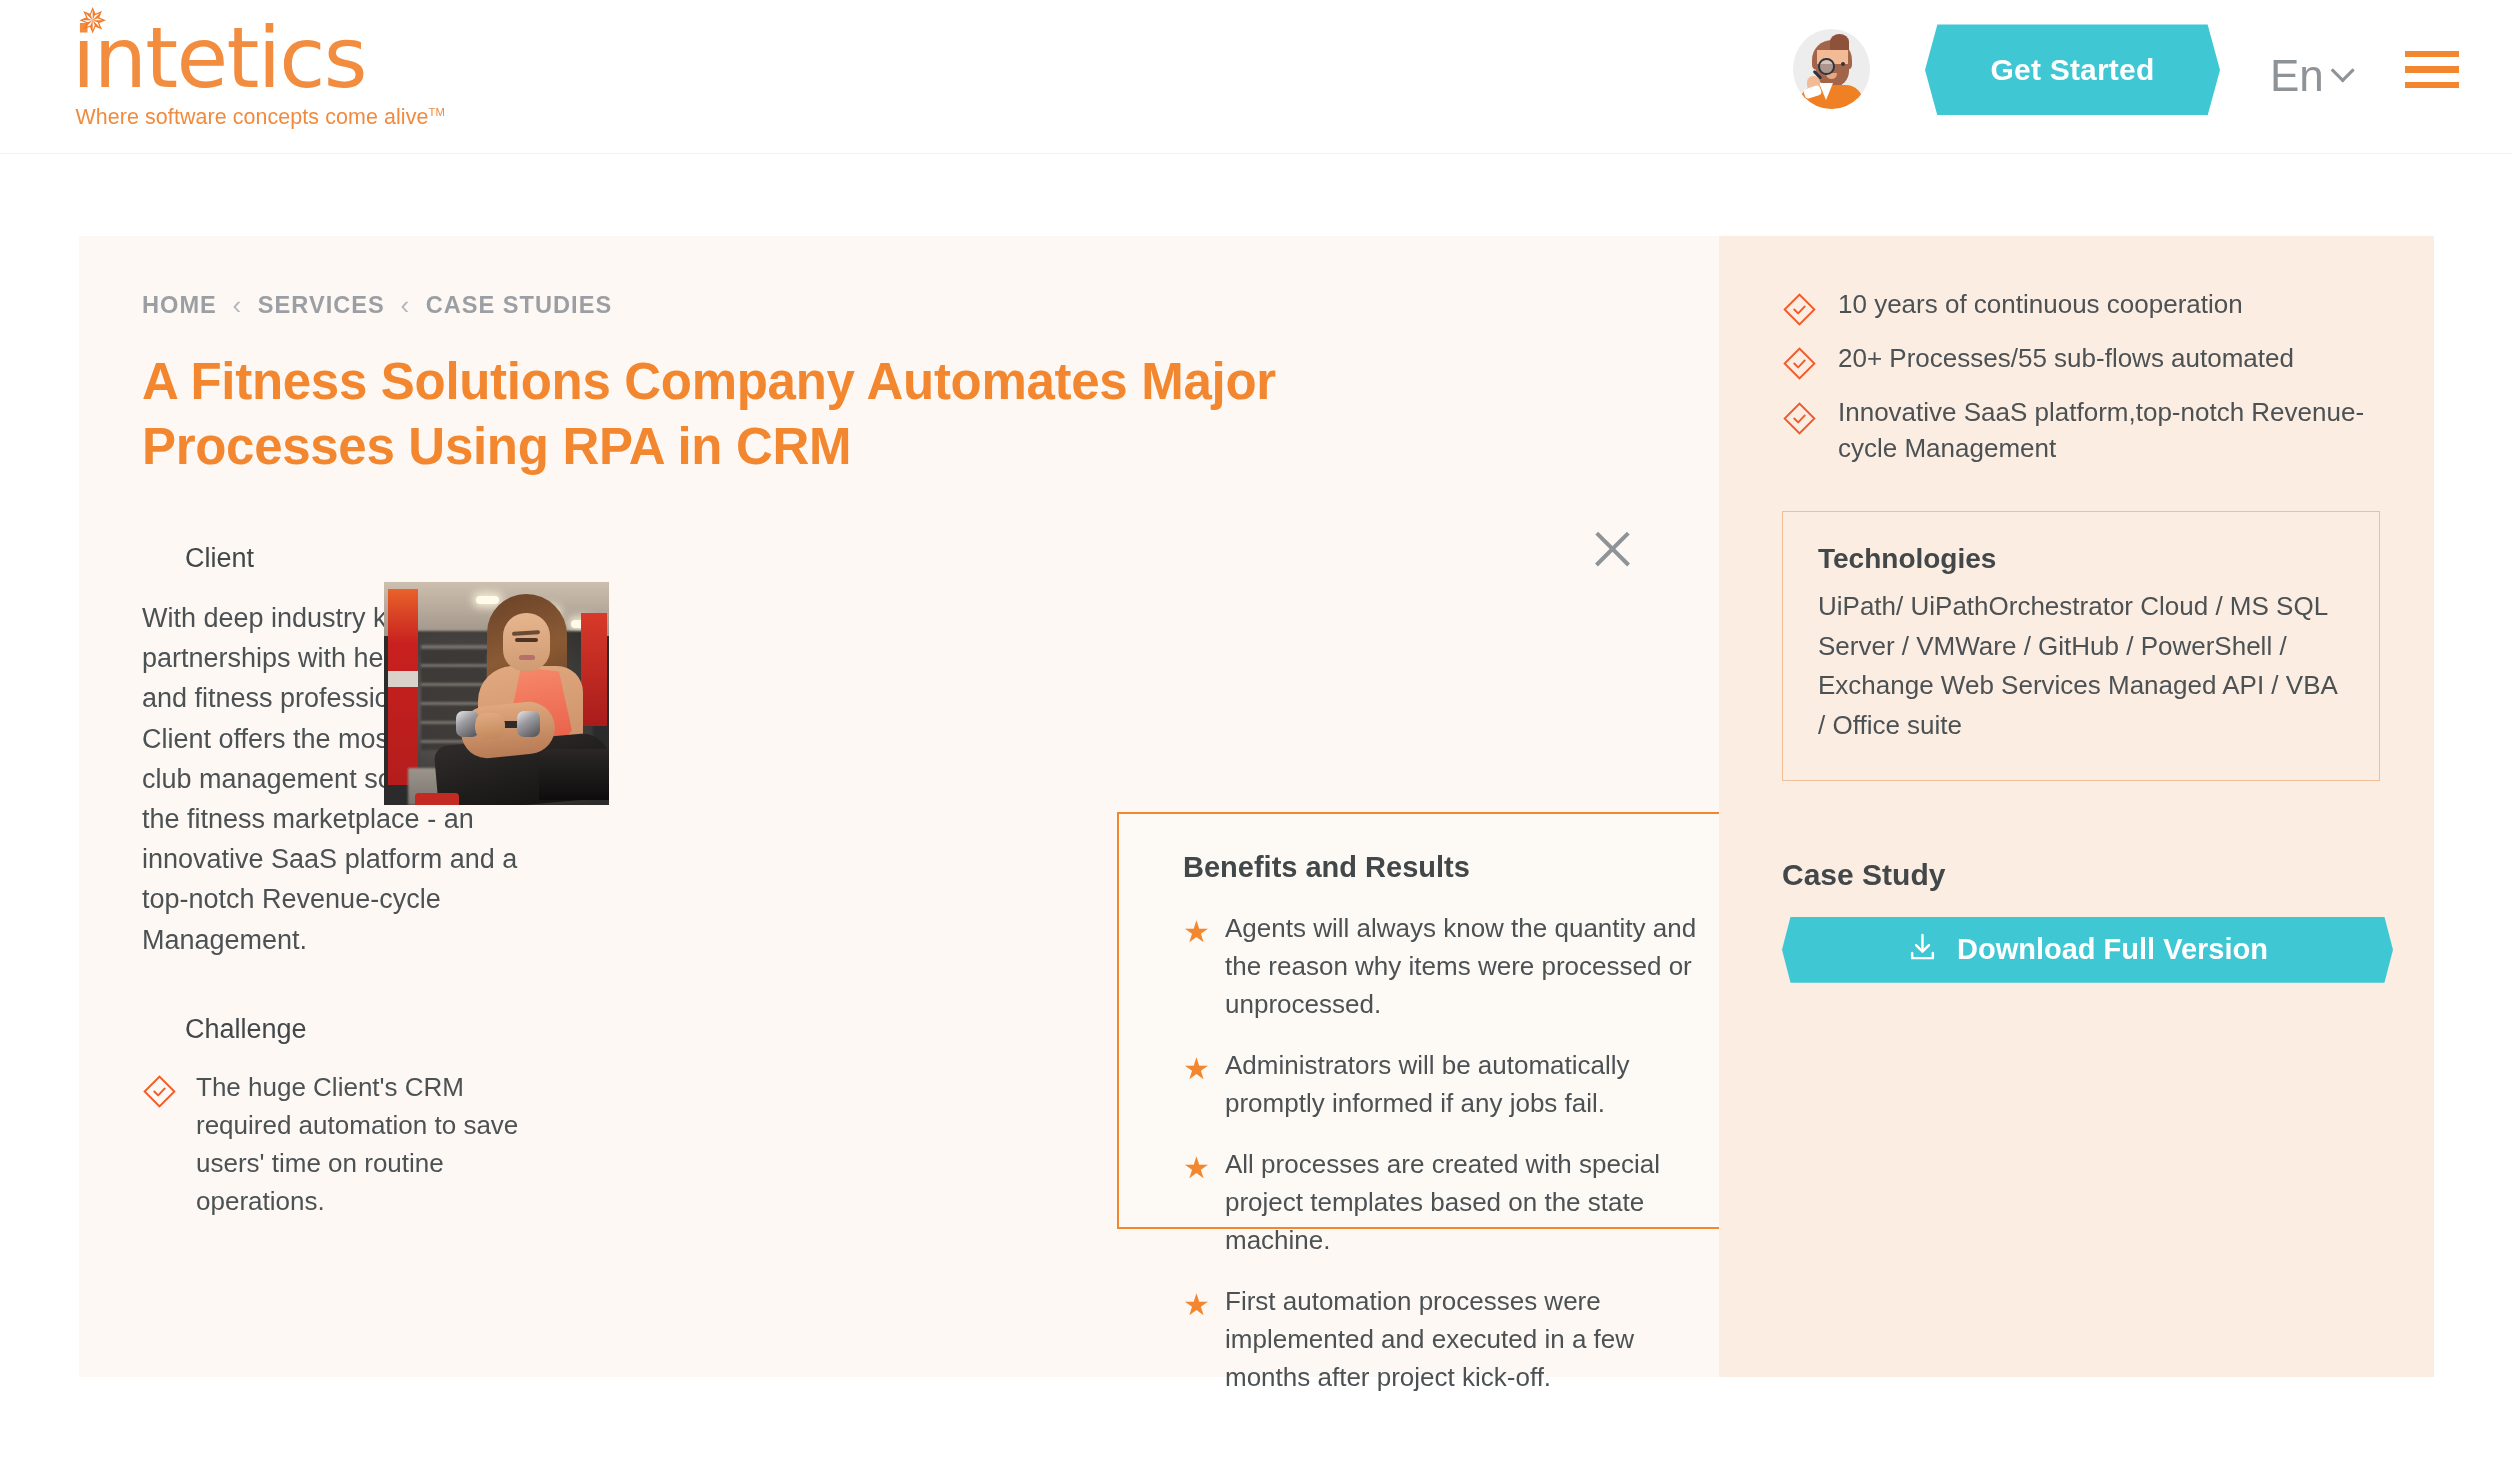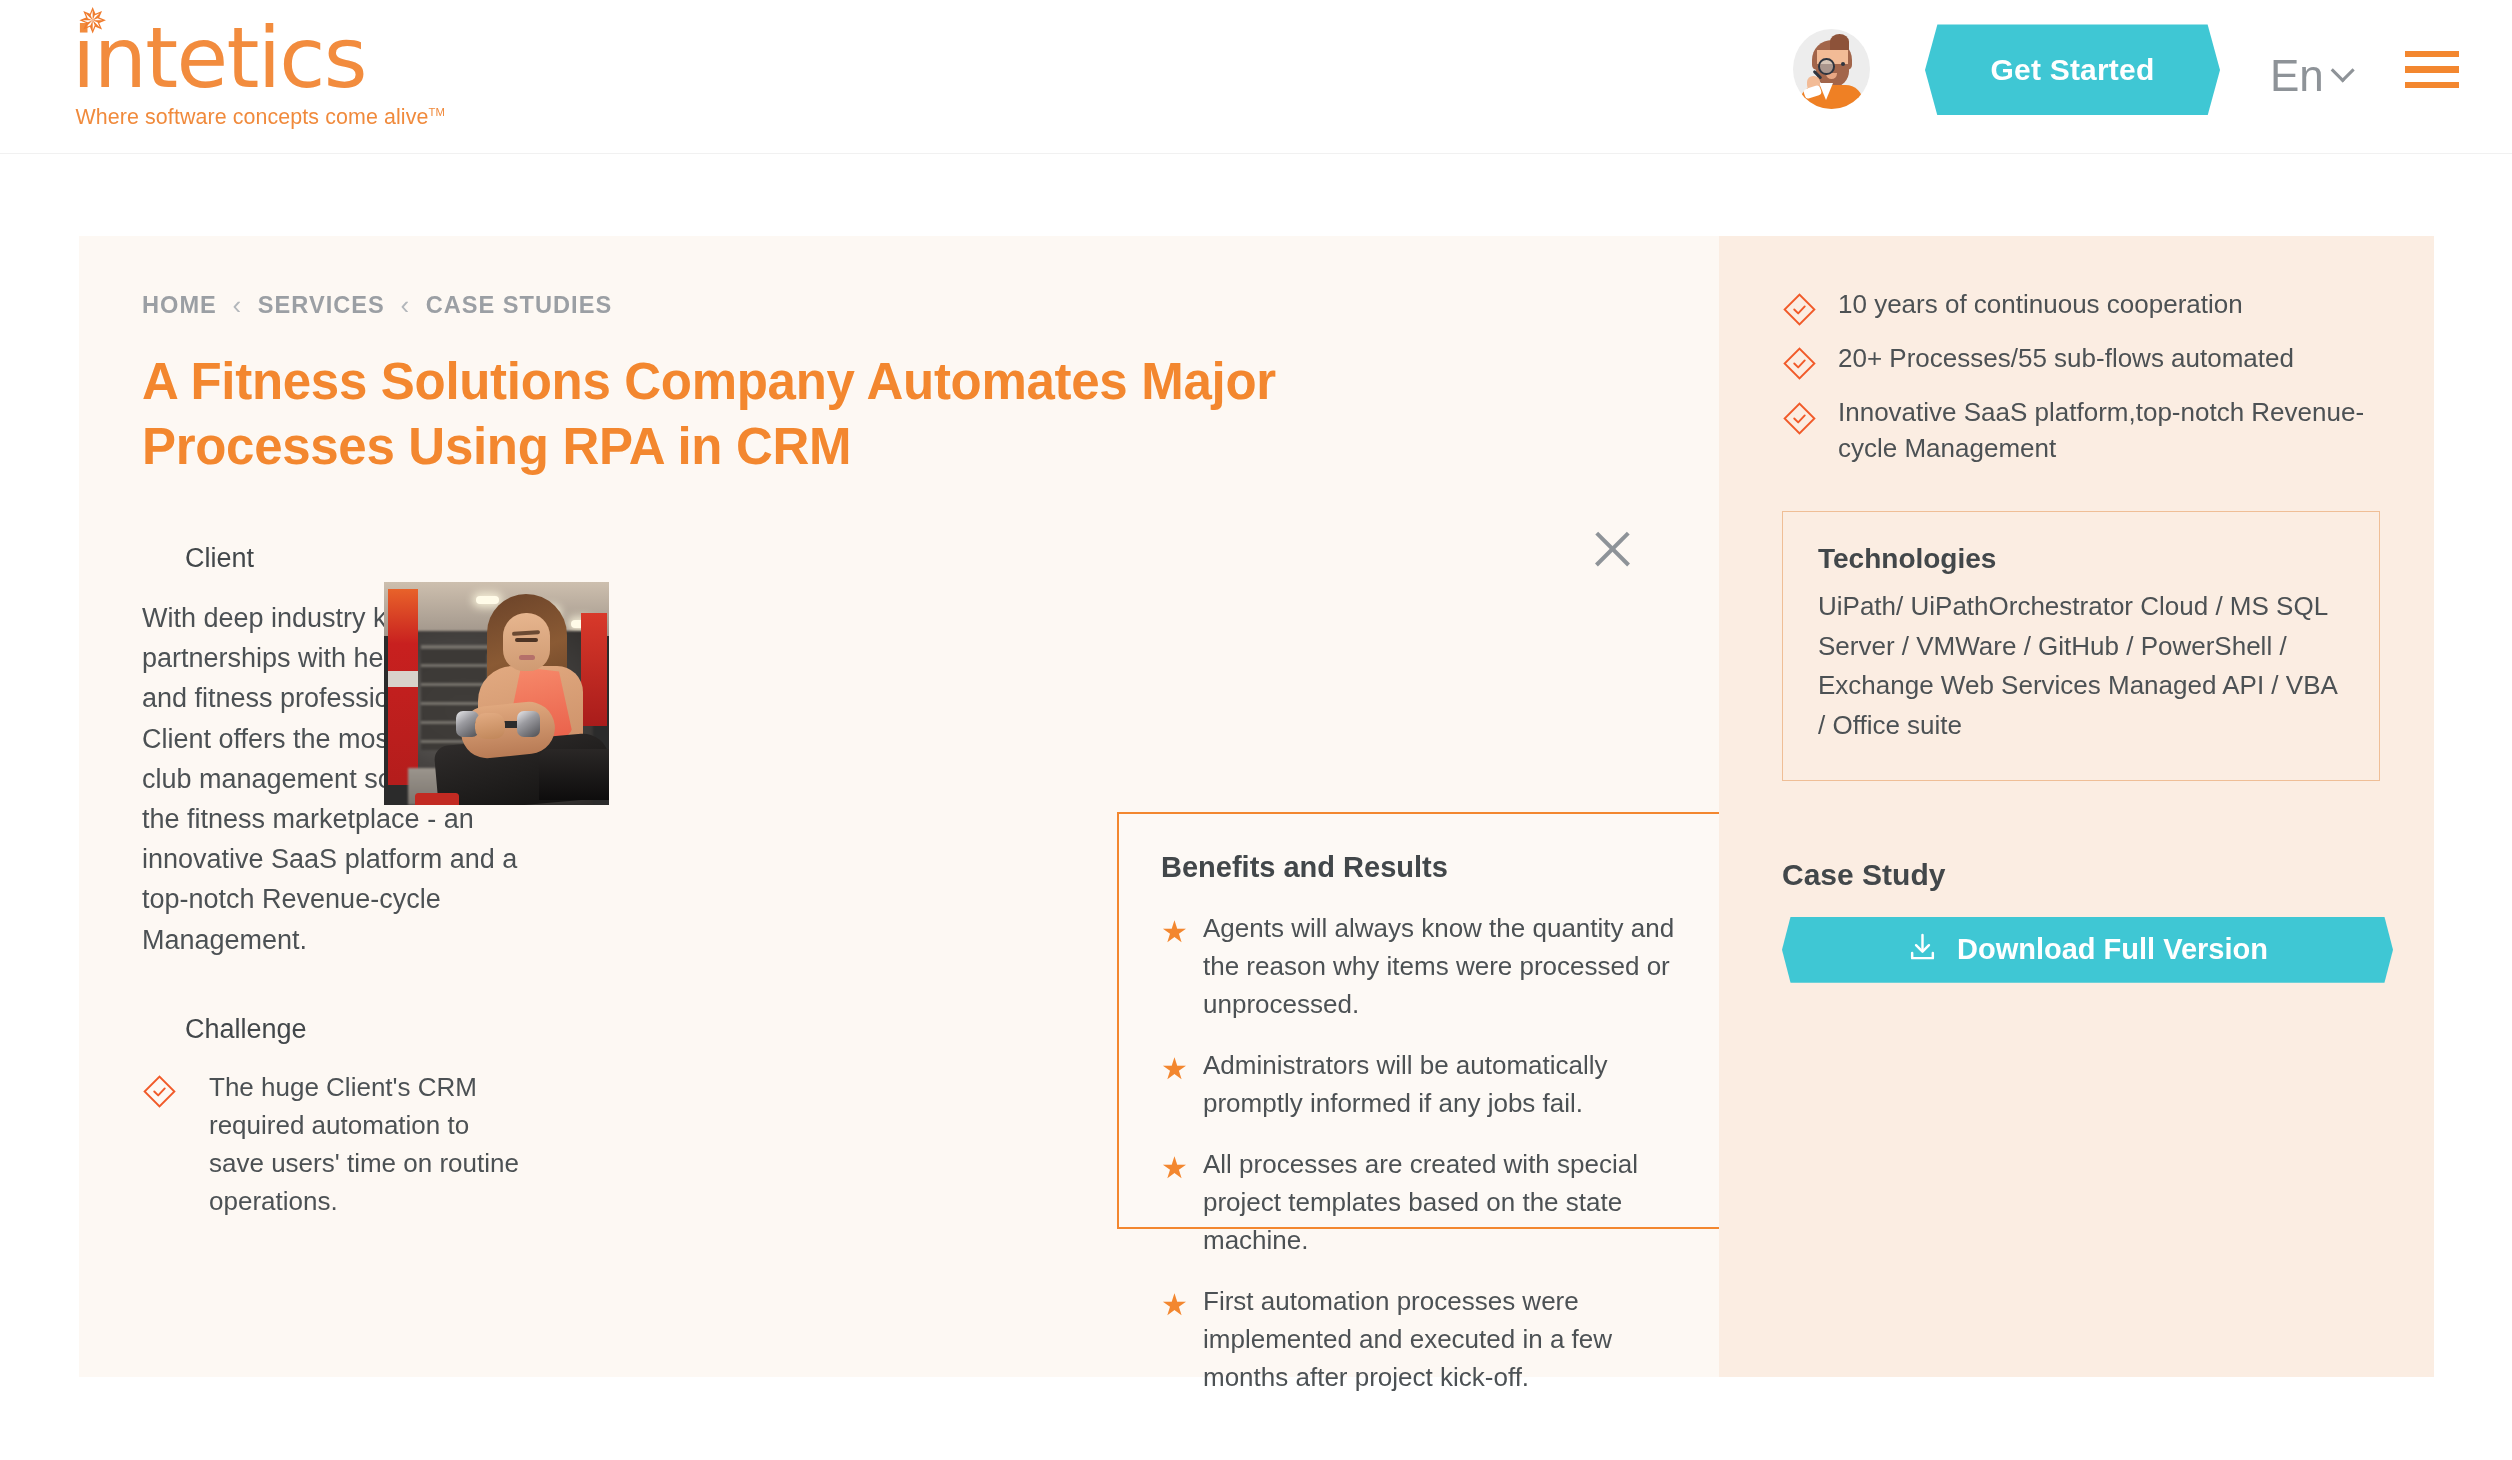--- a/index.html
+++ b/index.html
@@ -267,21 +267,21 @@
     line-height: 1.49;
     color: #4c5154;
   }
 
   .challenge-block { margin-top: 54px; }
 
   .diamond-list { list-style: none; }
   .diamond-item {
     display: flex;
     align-items: flex-start;
-    gap: 32px;
+    gap: 19px;
     margin-bottom: 26px;
   }
   .diamond-icon {
     flex: 0 0 auto;
     width: 35px; height: 35px;
     margin-top: 5.2px;
   }
   .diamond-item .txt {
     font-size: 26px;
     line-height: 1.46;
@@ -407,21 +407,21 @@
 
   
   .benefits {
     position: absolute;
     left: 1038px;
     top: 576px;
     width: 628px;
     height: 417px;
     border: 2.6px solid #F3872F;
     background: #FDF9F5;
-    padding: 37px 40px 0 42px;
+    padding: 37px 40px 0 64px;
   }
   .benefits-title {
     font-size: 29px;
     font-weight: bold;
     color: #42474a;
     margin-bottom: 26px;
   }
   .star-list { list-style: none; }
   .star-item {
     display: flex;

